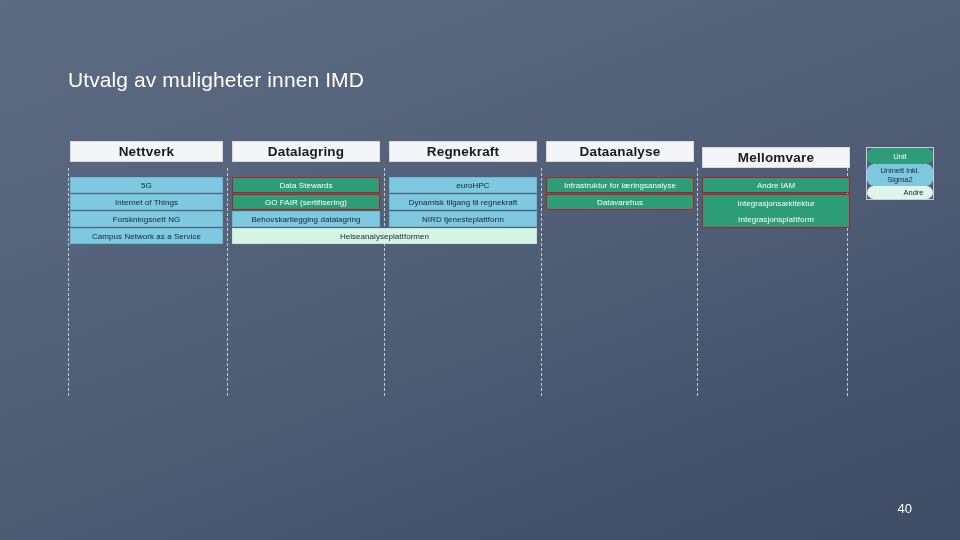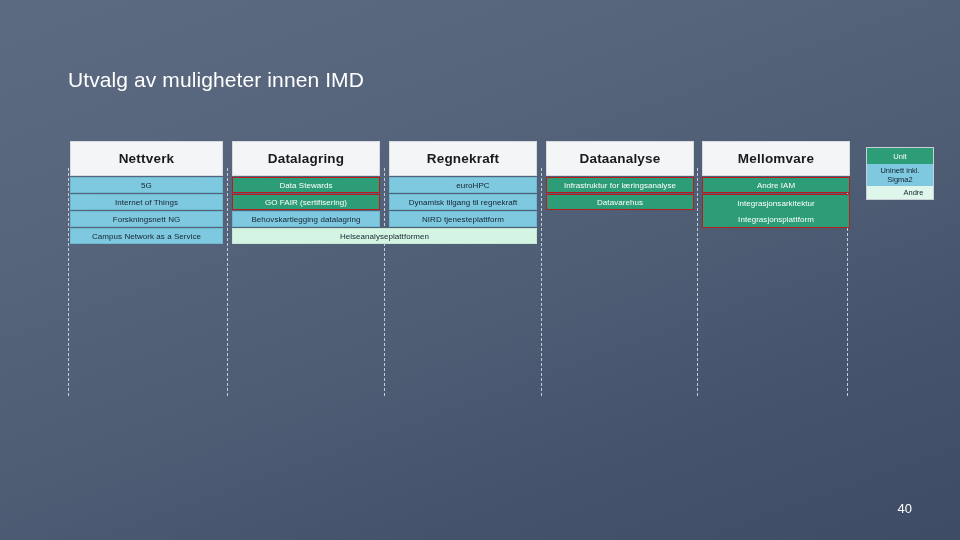--- a/index.html
+++ b/index.html
@@ -41,21 +41,21 @@
     top: 168px;
     height: 228px;
     border-left: 1px dashed #cfd6e0;
     opacity: 0.92;
     width: 0;
   }
 
   .col-header {
     position: absolute;
     top: 141px;
-    height: 35px;
+    height: 21px;
     background: #f4f5f7;
     border: 1px solid #d7dae0;
     box-sizing: border-box;
     display: flex;
     align-items: center;
     justify-content: center;
     color: #1b1b1b;
     font-size: 13.5px;
     font-weight: bold;
     letter-spacing: 0.2px;
@@ -88,20 +88,21 @@
   }
   .legend-row {
     box-sizing: border-box;
     display: flex;
     align-items: center;
     justify-content: center;
     text-align: center;
     font-size: 7.5px;
     line-height: 9px;
     padding: 2px 1px;
+    border-radius: 7px;
   }
   .legend-row.green { background: #2d9d77; color: #ffffff; min-height: 16px; }
   .legend-row.blue  { background: #7ec9e0; color: #15232e; min-height: 20px; }
   .legend-row.mint  { background: #dff6ea; color: #15232e; min-height: 13px; padding-left: 28px; }
 
   
   #page-number {
     position: absolute;
     right: 48px;
     bottom: 24px;
@@ -120,21 +121,21 @@
   <div class="dash-line" style="left:227px;"></div>
   <div class="dash-line" style="left:384px;"></div>
   <div class="dash-line" style="left:541px;"></div>
   <div class="dash-line" style="left:697px;"></div>
   <div class="dash-line" style="left:847px;"></div>
 
   <div class="col-header" style="left:70px;  width:153px;">Nettverk</div>
   <div class="col-header" style="left:232px; width:148px;">Datalagring</div>
   <div class="col-header" style="left:389px; width:148px;">Regnekraft</div>
   <div class="col-header" style="left:546px; width:148px;">Dataanalyse</div>
-  <div class="col-header" style="left:702px; width:148px;">Mellomvare</div>
+  <div class="col-header" style="left:702px; width:148px;margin-top:6px;">Mellomvare</div>
 
   <div class="cell blue" style="left:70px; top:177px; width:153px;">5G</div>
   <div class="cell blue" style="left:70px; top:194px; width:153px;">Internet of Things</div>
   <div class="cell blue" style="left:70px; top:211px; width:153px;">Forskningsnett NG</div>
   <div class="cell blue" style="left:70px; top:228px; width:153px;">Campus Network as a Service</div>
 
   <div class="cell green" style="left:232px; top:177px; width:148px;">Data Stewards</div>
   <div class="cell green" style="left:232px; top:194px; width:148px;">GO FAIR (sertifisering)</div>
   <div class="cell blue" style="left:232px; top:211px; width:148px;">Behovskartlegging datalagring</div>
 

